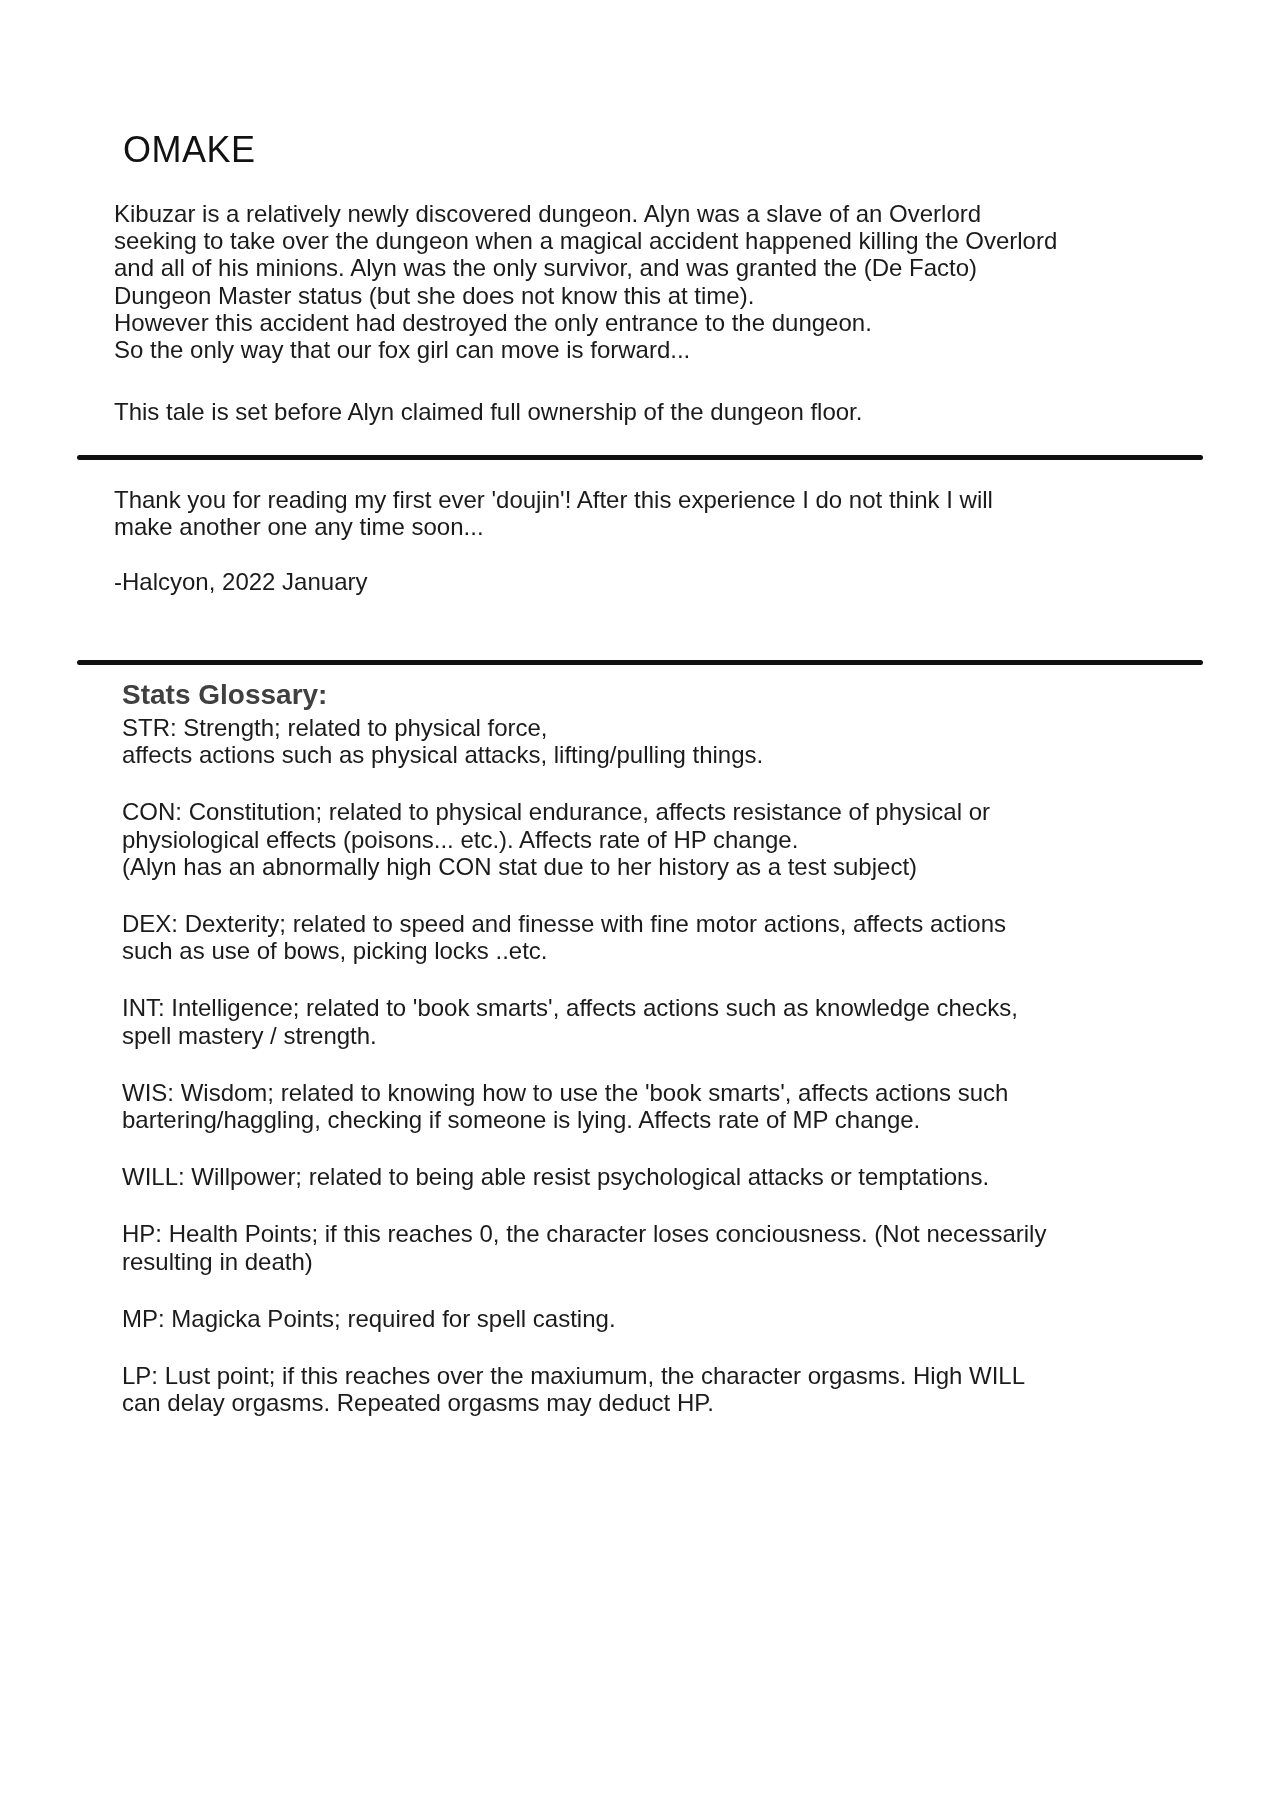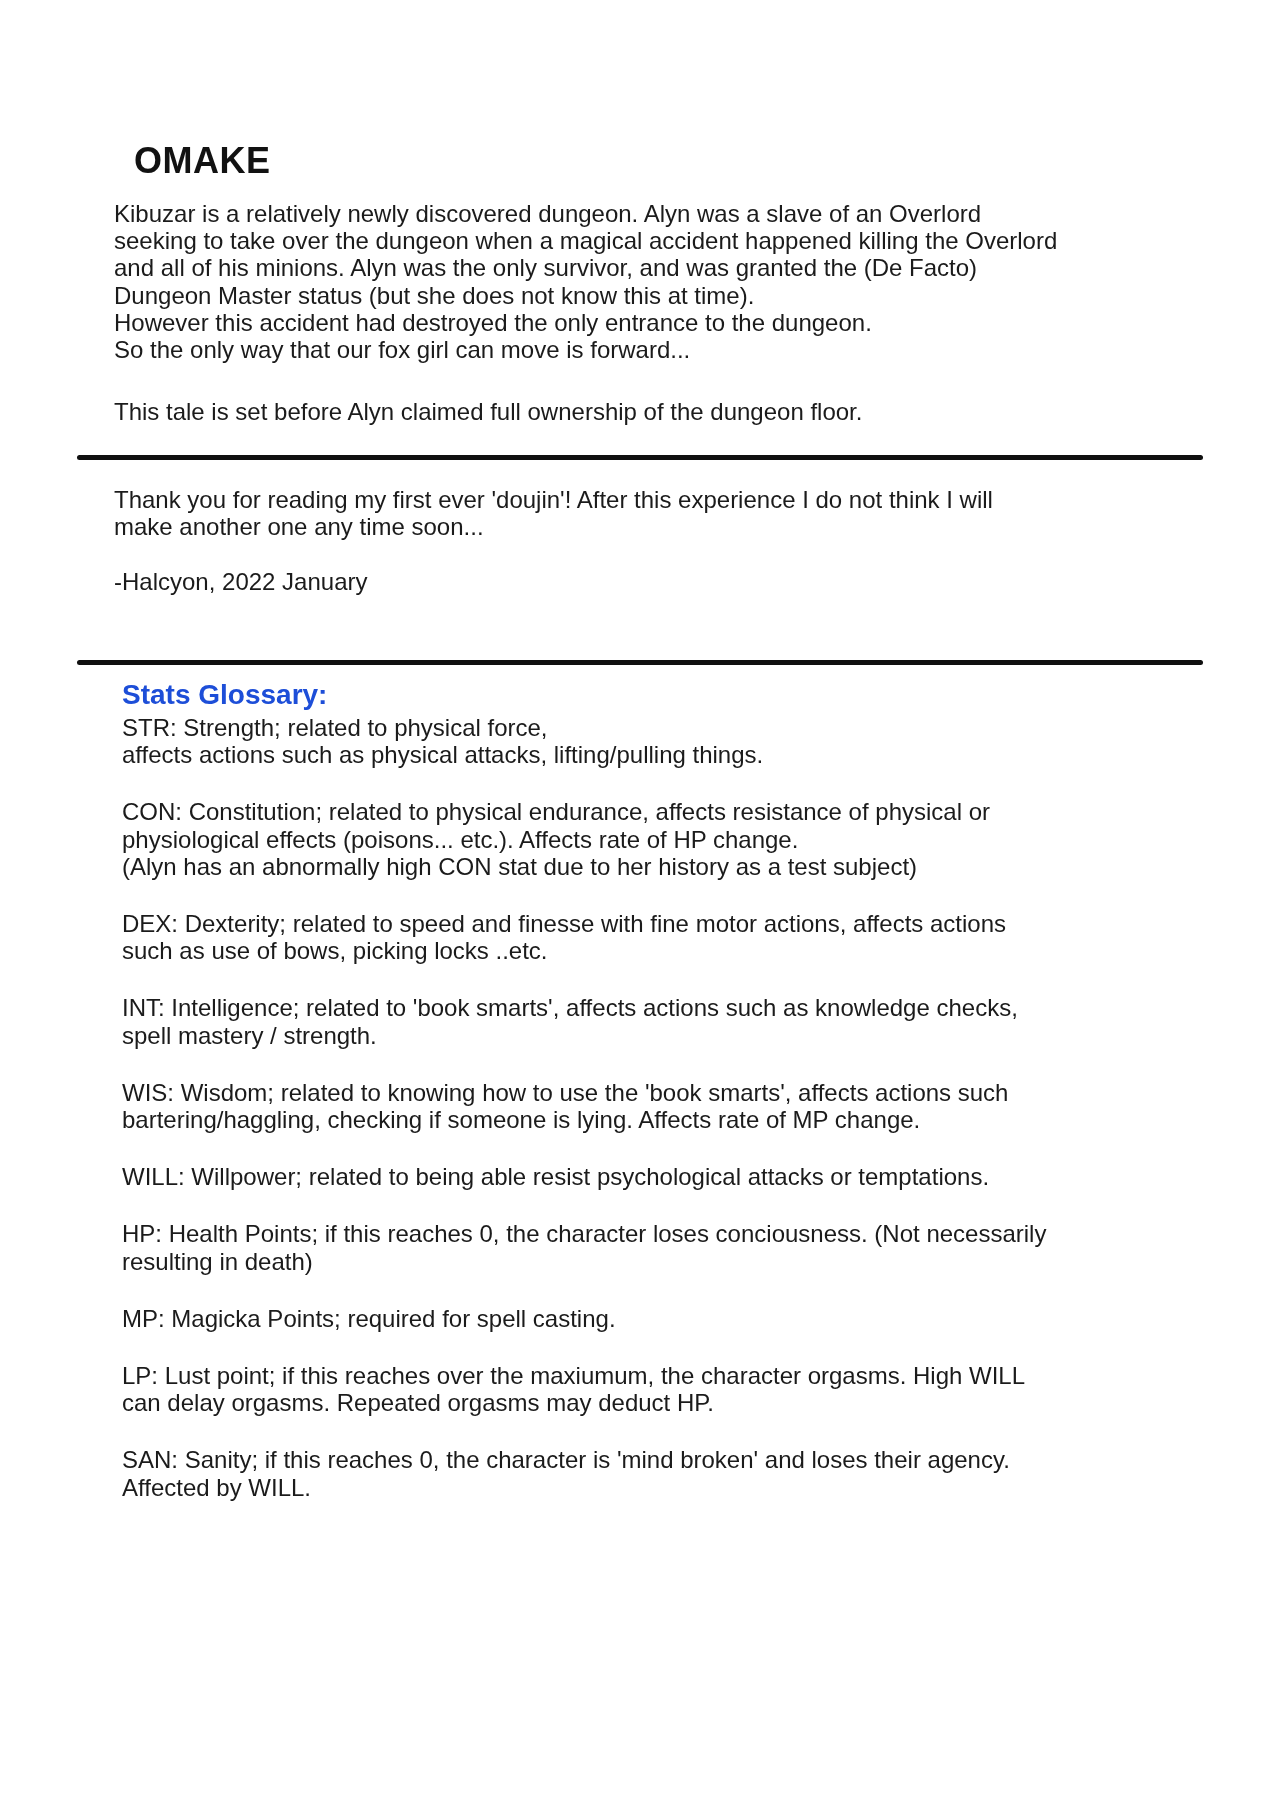--- a/index.html
+++ b/index.html
@@ -12,24 +12,24 @@
     color: #1b1b1b;
     position: relative;
     overflow: hidden;
   }
   .page { position: absolute; inset: 0; background: #ffffff; }
 
   .title {
     position: absolute;
     left: 123px;
     top: 130px;
-    margin: 11px;
+    margin: 0;
     font-size: 36px;
     line-height: 40px;
-    font-weight: bold;
+    font-weight: normal;
     color: #121212;
     letter-spacing: 0.5px;
   }
 
   .block {
     position: absolute;
     left: 114px;
     font-size: 24px;
     line-height: 27.2px;
   }
@@ -52,21 +52,21 @@
   .divider-2 { top: 660px; }
 
   .glossary-heading {
     position: absolute;
     left: 122px;
     top: 678px;
     margin: 0;
     font-size: 28px;
     line-height: 34px;
     font-weight: bold;
-    color: #1d4ed8;
+    color: #404040;
   }
 
   .glossary {
     position: absolute;
     left: 122px;
     top: 714px;
     font-size: 24px;
     line-height: 27.2px;
   }
   .entry { margin-bottom: 30px; }
@@ -136,20 +136,16 @@
           <div class="line">HP: Health Points; if this reaches 0, the character loses conciousness. (Not necessarily</div>
           <div class="line">resulting in death)</div>
         </div>
         <div class="entry">
           <div class="line">MP: Magicka Points; required for spell casting.</div>
         </div>
         <div class="entry">
           <div class="line">LP: Lust point; if this reaches over the maxiumum, the character orgasms. High WILL</div>
           <div class="line">can delay orgasms. Repeated orgasms may deduct HP.</div>
         </div>
-        <div class="entry">
-          <div class="line">SAN: Sanity; if this reaches 0, the character is 'mind broken' and loses their agency.</div>
-          <div class="line">Affected by WILL.</div>
-        </div>
       </div>
   </div>
 
 </div>
 
 </body></html>

